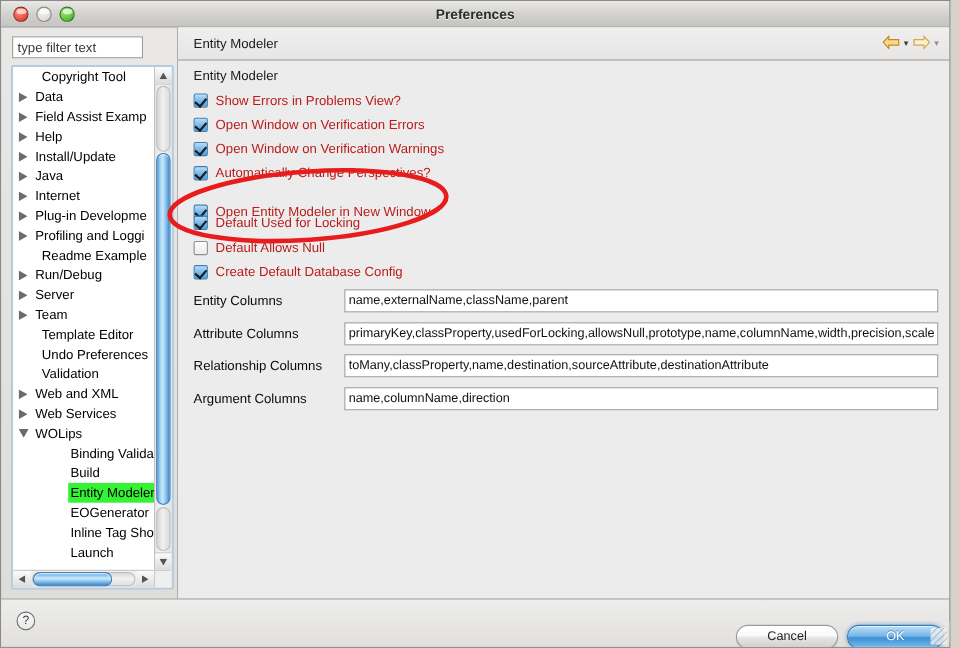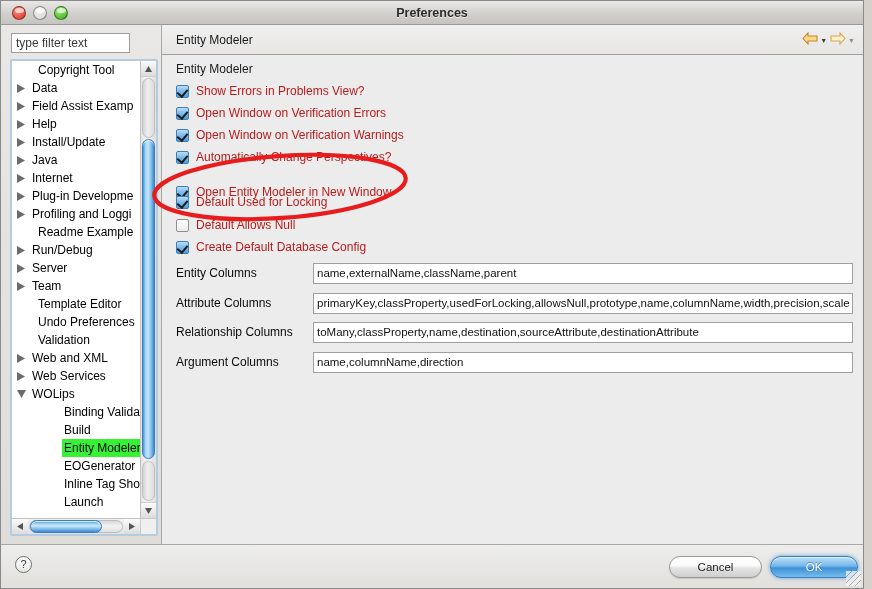--- a/index.html
+++ b/index.html
@@ -204,20 +204,21 @@
   
   .pill {
     position:absolute; height:22px;
     border-radius:11px;
     background:linear-gradient(#ffffff 0%,#fbfbfb 42%,#e4e4e4 55%,#cfcfcf 100%);
     border:1px solid #9a9a9a;
     box-shadow:0 1px 1px rgba(0,0,0,.12);
     font-size:11.5px; color:#1c1c1c;
     display:flex; align-items:center; justify-content:center;
     cursor:default;
+    margin-top:12px;
   }
   .pill.primary {
     background:linear-gradient(#bfe0f8 0%,#74b7ea 45%,#3e90d6 55%,#76bdee 100%);
     border:1px solid #3a7cb4;
     color:#fff; font-weight:normal;
     text-shadow:0 -1px 0 rgba(0,0,0,.35);
     box-shadow:0 0 4px rgba(74,147,216,.85), inset 0 1px 0 rgba(255,255,255,.6);
   }
   #btn-restore { left:645px; top:496px; width:118px; }
 

